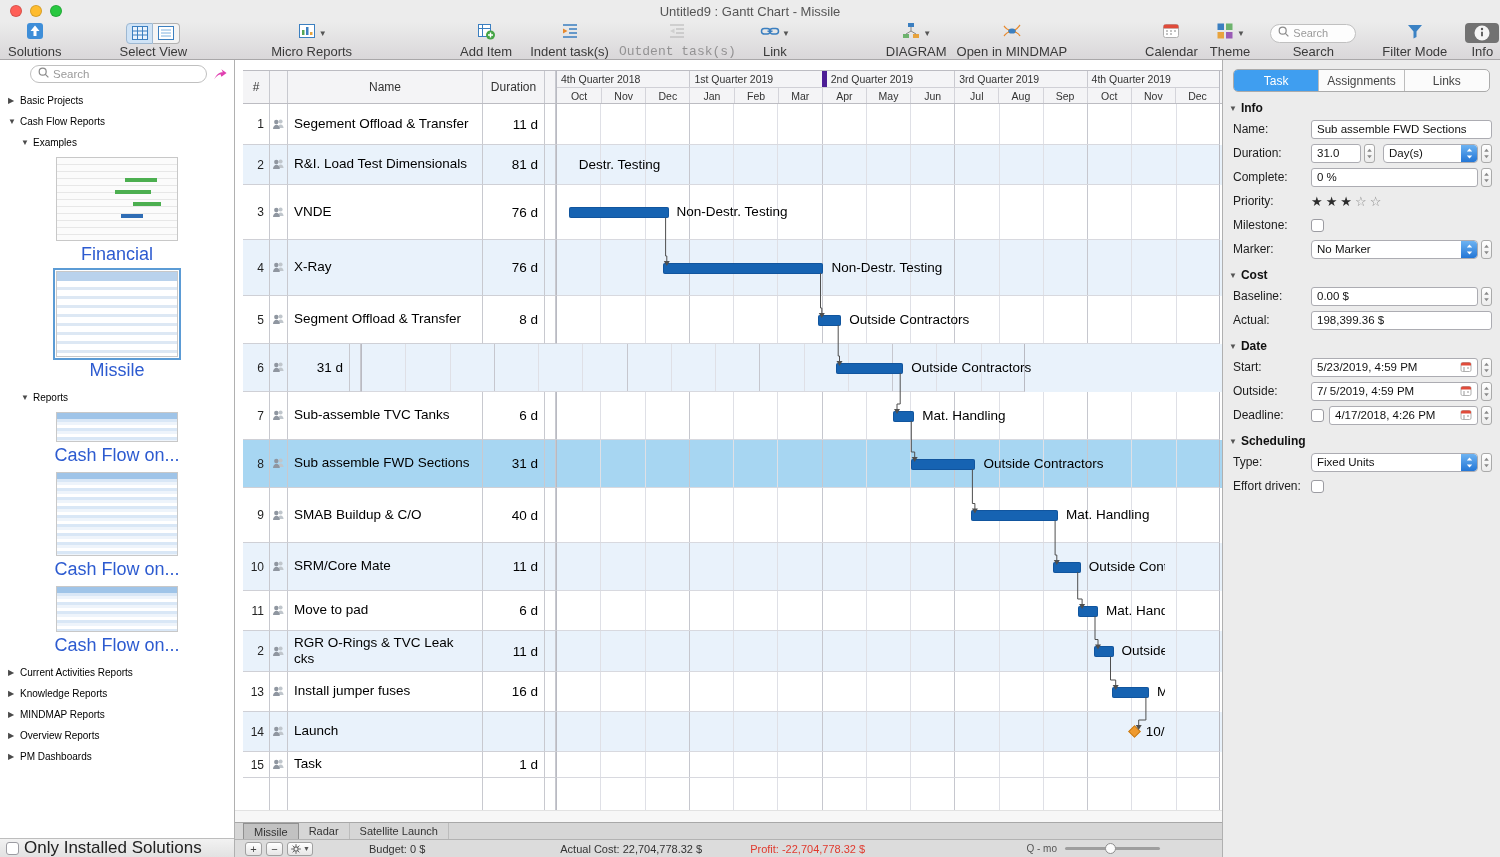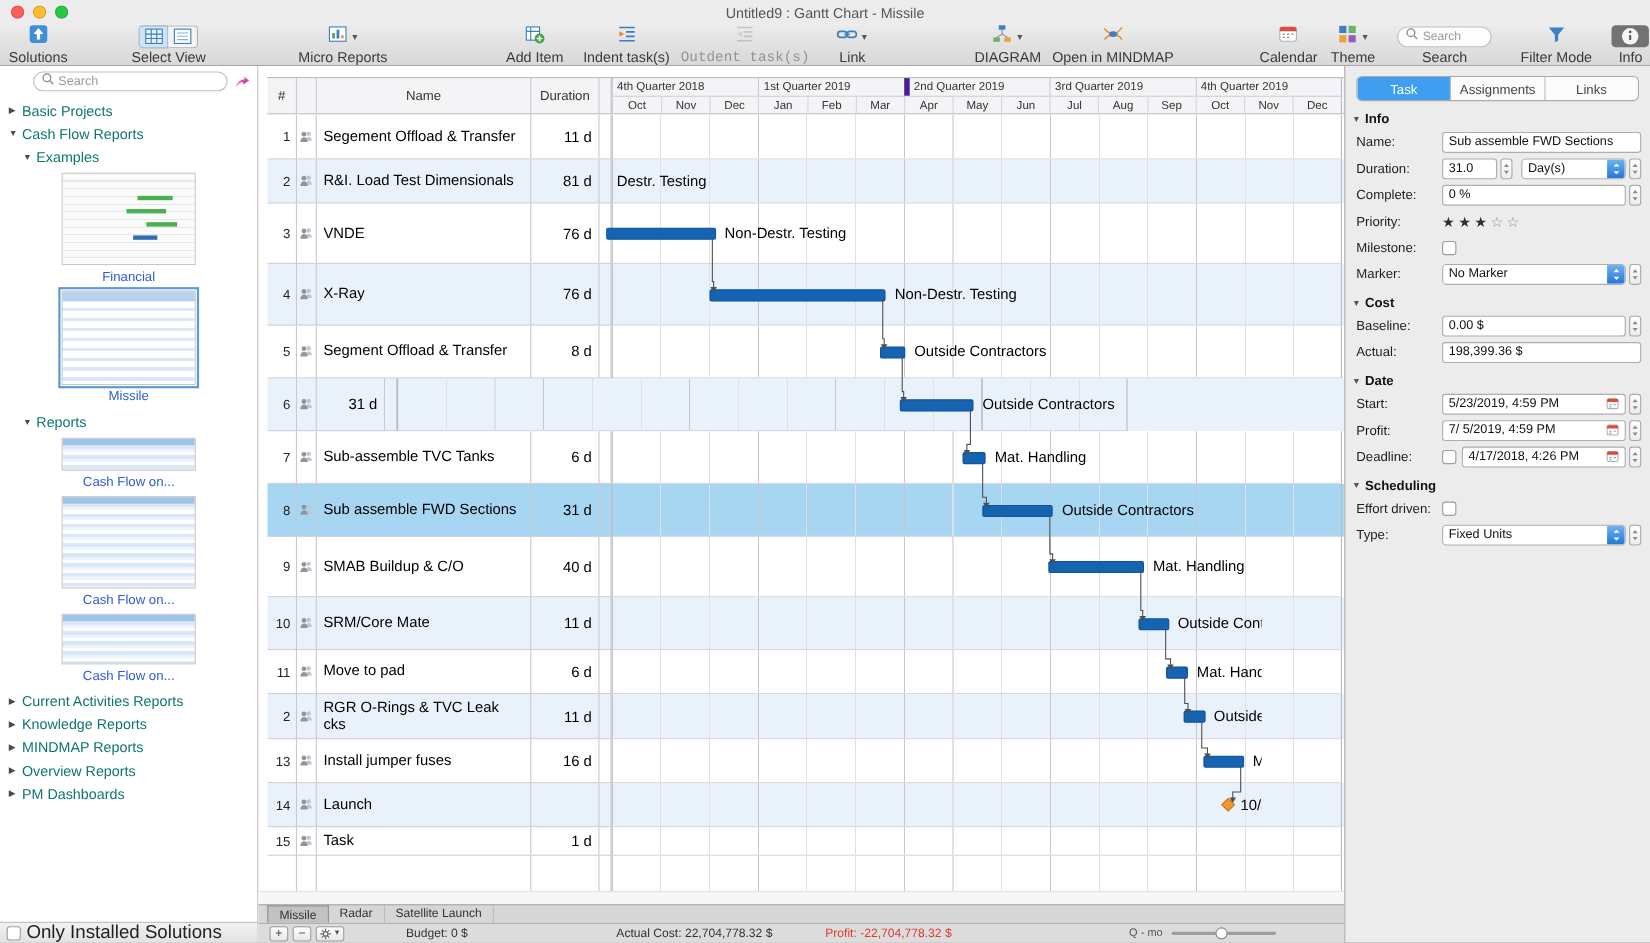--- a/index.html
+++ b/index.html
@@ -31,37 +31,37 @@
   
   .sidebar{width:235px;flex:none;background:#fff;border-right:1px solid #b0b0b0;display:flex;flex-direction:column;}
   .sb-search-row{height:28px;display:flex;align-items:center;padding:0 6px 0 30px;flex:none;}
   .sb-search{flex:1;height:18px;border:1px solid #c0c0c0;border-radius:9px;background:#fff;
     display:flex;align-items:center;padding:0 6px;}
   .sb-search .ph{font-size:11.5px;color:#9a9a9a;margin-left:3px;}
   .sb-pink{margin-left:5px;flex:none;display:flex;}
   .tree{flex:1;overflow:hidden;padding-top:2px;}
   .tree-item{height:21px;display:flex;align-items:center;cursor:default;}
   .tree-item .tri{font-size:8px;color:#4a4a4a;width:12px;flex:none;}
-  .tree-label{font-size:13px;color:#0f766e;white-space:nowrap;}
+  .tree-label{font-size:10px;color:#000000;white-space:nowrap;}
   .thumb-wrap{margin:4px 0 2px;}
   .thumb{width:122px;margin:2px auto 3px;background:#fff;border:1px solid #c8c8c8;}
   .thumb-sel{outline:2px solid #5b9bd5;outline-offset:1px;}
   .thumb.gantt{background:
     linear-gradient(#4caf50,#4caf50) 68px 20px/32px 4px no-repeat,
     linear-gradient(#4caf50,#4caf50) 58px 32px/36px 4px no-repeat,
     linear-gradient(#4caf50,#4caf50) 76px 44px/28px 4px no-repeat,
     linear-gradient(#2f6db5,#2f6db5) 64px 56px/22px 4px no-repeat,
     repeating-linear-gradient(#fbfbfb 0 6px,#e7e7e7 6px 7px),#fff;}
   .thumb.table{background:
     linear-gradient(#b9d2ec,#b9d2ec) 0 0/100% 9px no-repeat,
     repeating-linear-gradient(#ffffff 0 6px,#dde8f4 6px 9px),#fff;}
   .thumb.stripes{background:
     linear-gradient(#9fc4e8,#9fc4e8) 0 0/100% 6px no-repeat,
     repeating-linear-gradient(#eef4fb 0 3px,#ffffff 3px 6px,#d9e7f6 6px 9px),#fff;}
-  .thumb-caption{text-align:center;font-size:12px;color:#2d5bd0;margin-bottom:6px;}
+  .thumb-caption{text-align:center;font-size:18px;color:#2d5bd0;margin-bottom:6px;}
   .sb-footer{height:19px;flex:none;background:linear-gradient(#f2f2f2,#e2e2e2);border-top:1px solid #bdbdbd;
     display:flex;align-items:center;padding:0 6px;}
   .sb-footer .cb{margin-right:5px;}
   .sb-footer span.lbl{font-size:17px;color:#222;}
   
   .main{width:987px;flex:none;display:flex;flex-direction:column;background:#fff;}
   .top-spacer{height:10px;flex:none;}
   #gantt{margin-left:8px;flex:none;}
   .g-header{display:flex;background:#f4f4f6;border-top:1px solid #bcbcc2;border-bottom:1px solid #bcbcc2;height:34px;}
   .hcell{display:flex;align-items:center;justify-content:center;font-size:12px;color:#333;
@@ -79,21 +79,21 @@
   .c-name{width:195px;padding:2px 6px;font-size:13.5px;color:#000;display:flex;align-items:center;line-height:1.22;}
   .c-dur{width:62px;display:flex;align-items:center;justify-content:flex-end;padding-right:6px;font-size:13.5px;color:#000;}
   .c-div{width:11px;}
   .c-chart{width:664px;border-right:1px solid #b9bac2;border-left:1px solid #b9bac2;border-bottom:1px solid #d8d9df;
     background-image:
       repeating-linear-gradient(to right,transparent 0,transparent 131.8px,#c6c7ce 131.8px,#c6c7ce 132.8px),
       repeating-linear-gradient(to right,transparent 0,transparent 43.2667px,#dfe0e6 43.2667px,#dfe0e6 44.2667px);}
   .g-row.odd{background:#fff;}
   .g-row.even{background:#e9f2fb;}
   .g-row.sel{background:#a7d6f2;}
-  .chart-layer{position:absolute;left:308px;top:0;width:596px;height:706px;overflow:hidden;pointer-events:none;}
+  .chart-layer{position:absolute;left:326px;top:0;width:596px;height:706px;overflow:hidden;pointer-events:none;}
   .gbar{position:absolute;height:11px;border-radius:2px;box-shadow:inset 0 0 0 1px rgba(10,60,120,.35);pointer-events:auto;}
   .glabel{position:absolute;font-size:13.5px;color:#000;white-space:nowrap;}
   .gmile{position:absolute;width:9px;height:9px;transform:rotate(45deg);border:1px solid #c87d18;pointer-events:auto;}
   
   .hscroll{height:12px;flex:none;background:#f7f7f7;border-top:1px solid #e2e2e2;}
   #docTabs{height:17px;flex:none;background:#d6d6d6;border-top:1px solid #a8a8a8;display:flex;align-items:stretch;padding-left:8px;}
   .dtab{padding:0 10px;display:flex;align-items:center;font-size:11px;color:#333;border-right:1px solid #bcbcbc;}
   .dtab.active{background:#c2c2c2;border:1px solid #909090;border-bottom:none;}
   #statusbar{height:18px;flex:none;background:#dcdcdc;border-top:1px solid #b2b2b2;display:flex;align-items:center;
     padding-left:10px;font-size:11px;color:#333;}
@@ -903,21 +903,21 @@
               </div>
               <span class="stp">
                 <svg width="7" height="13" viewBox="0 0 9 16">
                   <path d="M4.5 2l3 3.8h-6z" fill="#8a8a8a"></path>
                   <path d="M4.5 14l-3-3.8h6z" fill="#8a8a8a"></path>
                 </svg>
               </span>
             </div>
           </div>
           <div class="prow">
-            <div class="plabel">Profit:</div>
+            <div class="plabel">Outside:</div>
             <div class="pctrl">
               <div class="fld">
                 <span>7/ 5/2019,  4:59 PM</span>
                 <span class="calico">
                   <svg width="12" height="12" viewBox="0 0 12 12">
                     <rect x="1" y="1.5" width="10" height="9" rx="1.5" fill="#fff" stroke="#b0b0b0"></rect>
                     <path d="M2.5 1.5h7A1.5 1.5 0 0111 3v1.5H1V3a1.5 1.5 0 011.5-1.5z" fill="#e04b3a"></path>
                     <path d="M3 7h2M7 7h2M3 9h2" stroke="#999"></path>
                   </svg>
                 </span>
@@ -951,41 +951,41 @@
                   <path d="M4.5 14l-3-3.8h6z" fill="#8a8a8a"></path>
                 </svg>
               </span>
             </div>
           </div>
           <div class="psec">
             <span class="tri">▼</span>
             <span class="psec-t">Scheduling</span>
           </div>
           <div class="prow">
-            <div class="plabel">Effort driven:</div>
-            <div class="pctrl">
-              <span class="cb"></span>
-            </div>
-          </div>
-          <div class="prow">
             <div class="plabel">Type:</div>
             <div class="pctrl">
               <div class="fld fsel">
                 <span>Fixed Units</span>
                 <span class="bcap">
                   <svg width="9" height="13" viewBox="0 0 10 14">
                     <path d="M5 1.5L8 4.7H2z" fill="#fff"></path>
                     <path d="M5 12.5L2 9.3h6z" fill="#fff"></path>
                   </svg>
                 </span>
               </div>
               <span class="stp">
                 <svg width="7" height="13" viewBox="0 0 9 16">
                   <path d="M4.5 2l3 3.8h-6z" fill="#8a8a8a"></path>
                   <path d="M4.5 14l-3-3.8h6z" fill="#8a8a8a"></path>
                 </svg>
               </span>
             </div>
           </div>
+          <div class="prow">
+            <div class="plabel">Effort driven:</div>
+            <div class="pctrl">
+              <span class="cb"></span>
+            </div>
+          </div>
         </div>
     </div>
   </div>
 </div>
 
 </body></html>

